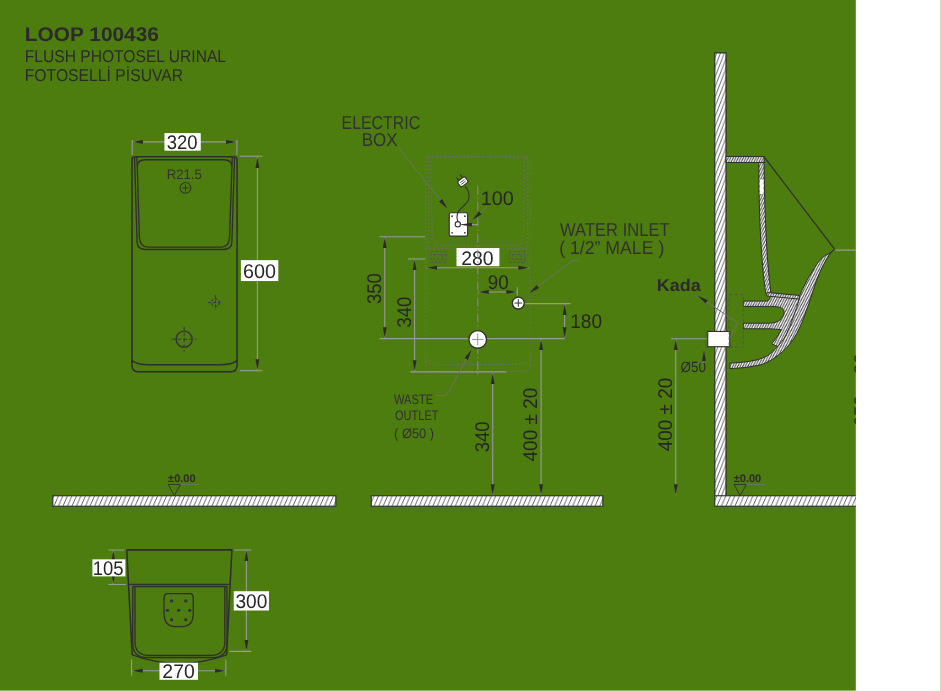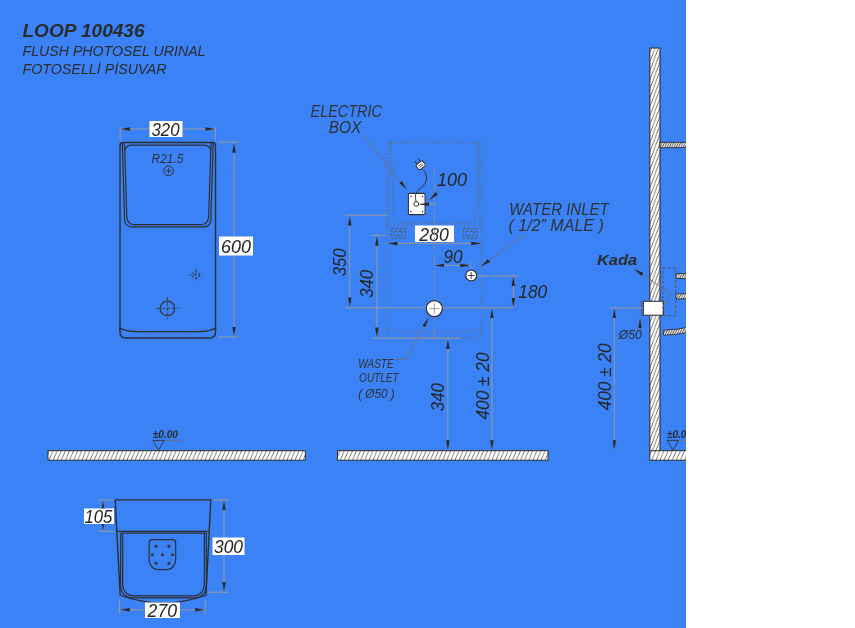--- a/index.html
+++ b/index.html
@@ -1,16 +1,16 @@
 <!DOCTYPE html>
 <html><head>
 <meta charset="utf-8">
 <style>
 html,body{margin:0;padding:0;background:#ffffff;}
-#page{width:686px;height:628px;position:relative;overflow:hidden;background:#3b82f6;font-style:italic;}
+#page{width:778px;height:628px;position:relative;overflow:hidden;background:#4d7c0f;}
 text{font-family:"Liberation Sans",sans-serif;fill:#2b2b2b;}
 .dim{font-size:18px;fill:#262626;}
 .lbl{font-size:17px;fill:#313131;}
 .sm{font-size:12.5px;fill:#313131;}
 .thin{stroke:#9a9a9a;stroke-width:1;fill:none;}
 .body{stroke:#2e2e2e;stroke-width:1.4;fill:none;}
 .body2{stroke:#2e2e2e;stroke-width:1.2;fill:none;}
 .dot{stroke:#6d6d6d;stroke-width:1;fill:none;stroke-dasharray:1.5 2;}
 .cl{stroke:#8d8d8d;stroke-width:0.9;fill:none;stroke-dasharray:8 2.5 1.5 2.5;}
 .ld{stroke:#6f6f6f;stroke-width:0.9;fill:none;}

